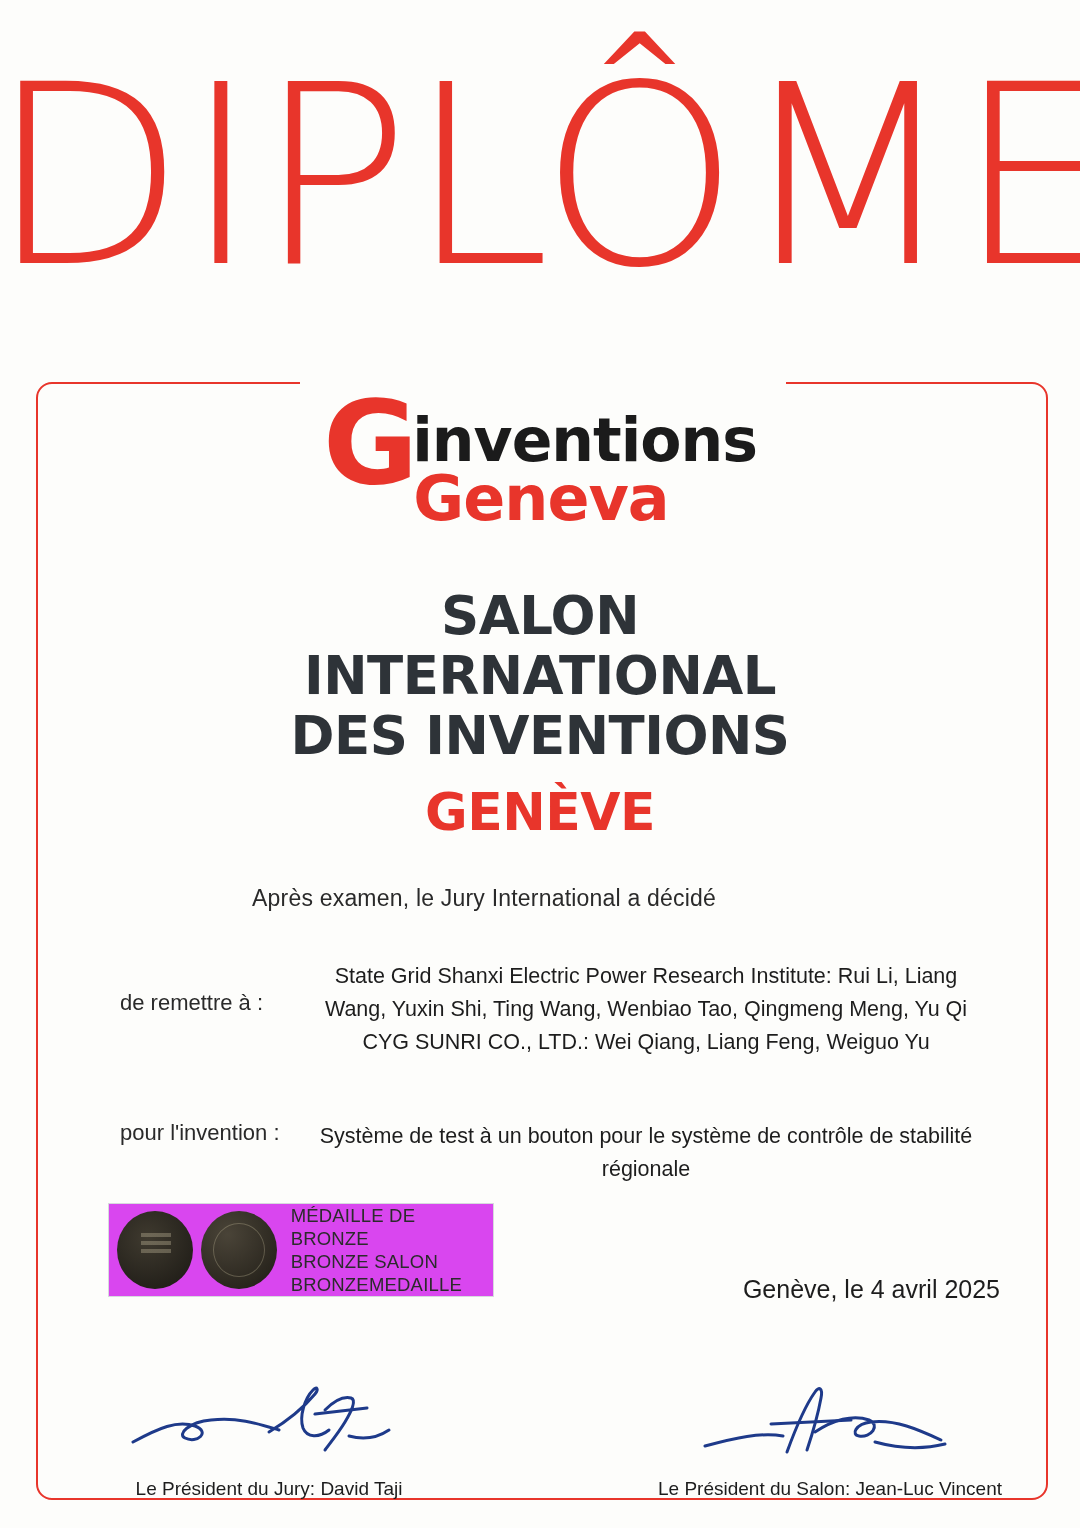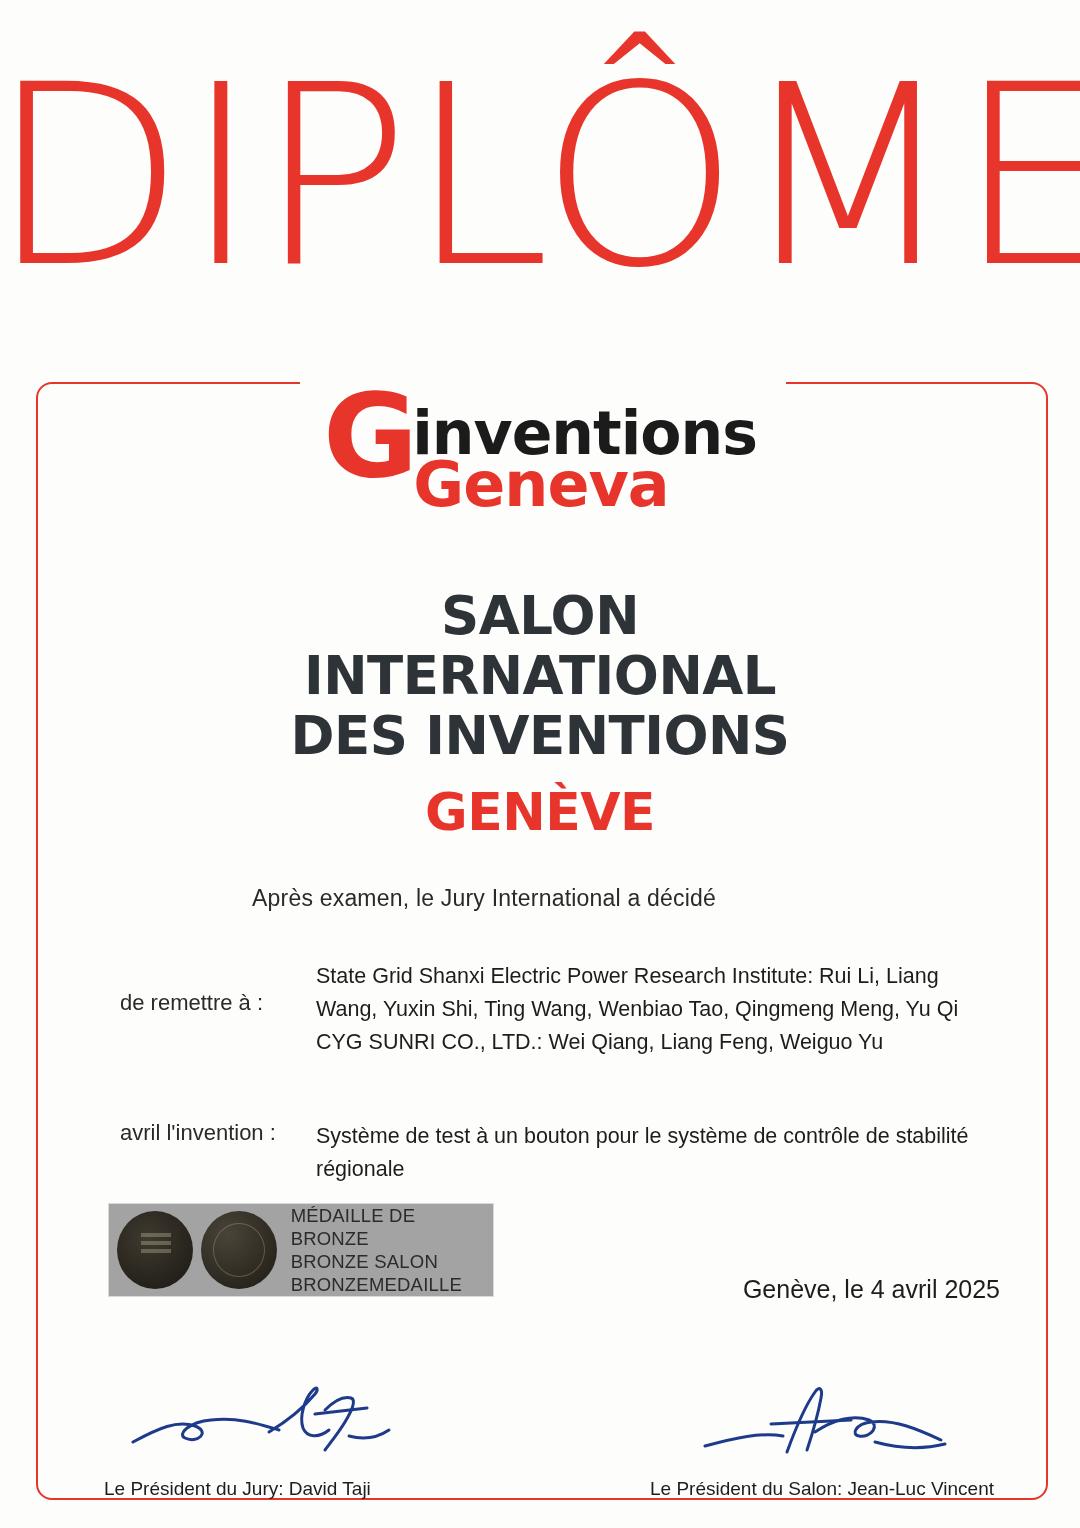--- a/index.html
+++ b/index.html
@@ -66,21 +66,21 @@
     left: 0;
     top: 398px;
     width: 1080px;
     text-align: center;
   }
   .logo-row1 {
     font-family: "DejaVu Sans", sans-serif;
     font-weight: bold;
     font-size: 60px;
     letter-spacing: -1px;
-    line-height: 70px;
+    line-height: 84px;
     color: #1b1b1b;
   }
   .logo-row1 .big-g {
     color: #e8352b;
     font-size: 116px;
     font-weight: bold;
     vertical-align: -22px;
     letter-spacing: -6px;
   }
   .logo-row2 {
@@ -136,20 +136,21 @@
   }
   .field-label {
     font-size: 22px;
     color: #2a2a2a;
     white-space: nowrap;
   }
   .field-value {
     font-size: 21.5px;
     color: #1d1d1d;
     line-height: 33px;
+    text-align: center;
   }
 
   .recipients {
     left: 120px;
     top: 960px;
     width: 880px;
   }
   .recipients .field-label { width: 196px; margin-top: 30px; }
   .recipients .field-value { width: 660px; }
 
@@ -161,21 +162,21 @@
   .invention .field-label { width: 196px; }
   .invention .field-value { width: 660px; }
 
   
   .medal {
     position: absolute;
     left: 108px;
     top: 1203px;
     width: 384px;
     height: 92px;
-    background: #a3a3a3;
+    background: #d946ef;
     border: 1px solid #d7dade;
     display: flex;
     align-items: center;
   }
   .medal-coin {
     width: 78px;
     height: 78px;
     border-radius: 50%;
     margin-left: 8px;
     background: radial-gradient(circle at 35% 30%, #4a4438, #2b271f 70%, #1b1813);
@@ -221,21 +222,21 @@
   .sig-block {
     position: absolute;
     bottom: 28px;
   }
   .sig-left { left: 104px; width: 330px; }
   .sig-right { left: 650px; width: 360px; }
 
   .sig-caption {
     font-size: 19px;
     color: #1d1d1d;
-    text-align: left;
+    text-align: center;
     margin-top: 12px;
   }
   .sig-svg { display: block; margin: 0 auto; }
 </style>
 </head>
 <body>
 
 <div class="page">
 
   <div class="diploma-title">DIPLÔME</div>
@@ -260,21 +261,21 @@
   </div>
 
   <div class="apres">Après examen, le Jury International a décidé</div>
 
   <div class="field recipients">
     <div class="field-label">de remettre à :</div>
     <div class="field-value">State Grid Shanxi Electric Power Research Institute: Rui Li, Liang Wang, Yuxin Shi, Ting Wang, Wenbiao Tao, Qingmeng Meng, Yu Qi CYG SUNRI CO., LTD.: Wei Qiang, Liang Feng, Weiguo Yu</div>
   </div>
 
   <div class="field invention">
-    <div class="field-label">avril l'invention :</div>
+    <div class="field-label">pour l'invention :</div>
     <div class="field-value">Système de test à un bouton pour le système de contrôle de stabilité régionale</div>
   </div>
 
   <div class="medal">
     <div class="medal-coin first">
       <div class="coin-emblem"></div>
     </div>
     <div class="medal-coin">
       <div class="coin-inner"></div>
     </div>

